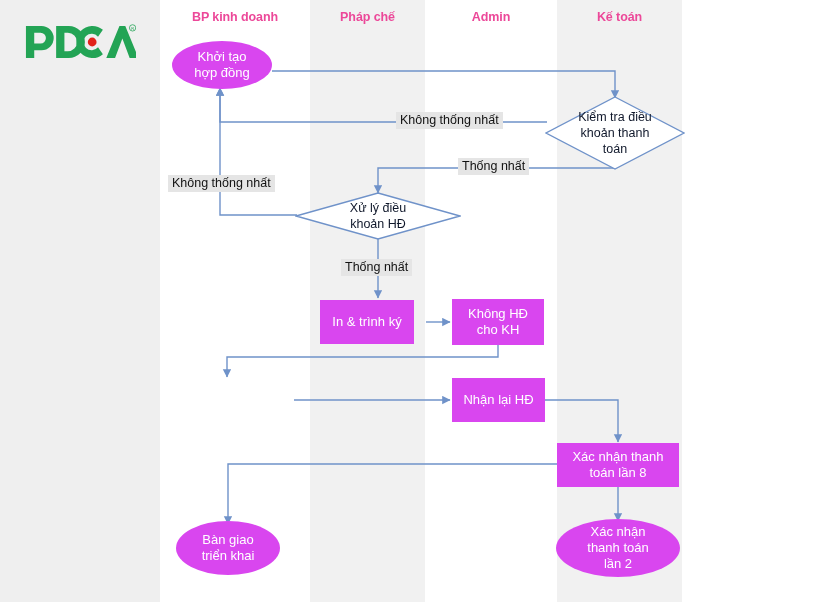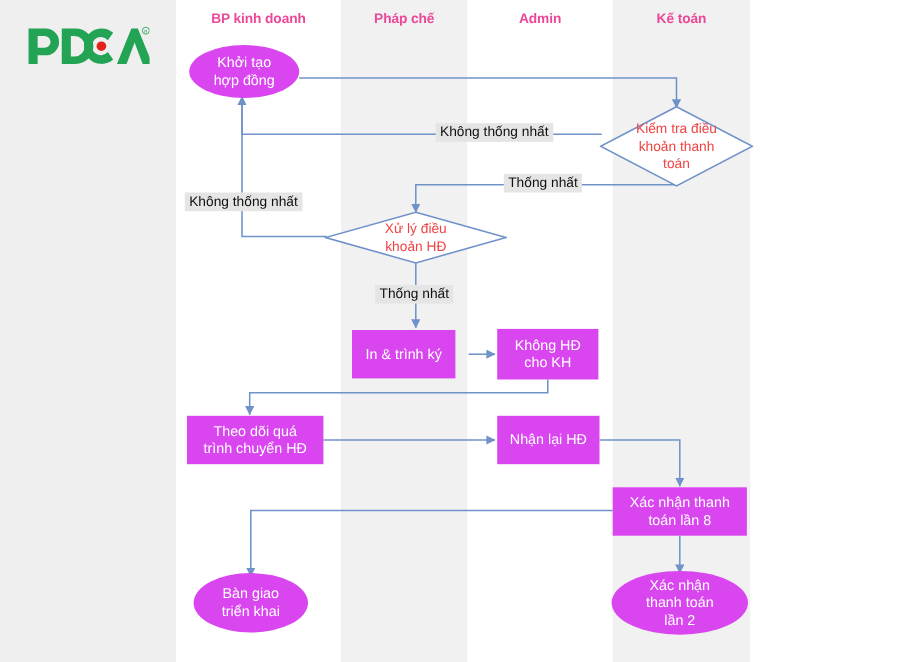--- a/index.html
+++ b/index.html
@@ -83,21 +83,21 @@
   .diamond .dtext {
     position: absolute;
     left: 0; top: 0;
     width: 100%; height: 100%;
     display: flex;
     align-items: center;
     justify-content: center;
     text-align: center;
     font-size: 12.5px;
     line-height: 1.3;
-    color: #ef4444;
+    color: #0f172a;
     white-space: pre-line;
   }
 
   .edge-label {
     position: absolute;
     background: #e5e5e5;
     font-size: 12.5px;
     line-height: 1.2;
     color: #111111;
     white-space: nowrap;
@@ -187,22 +187,20 @@
     </svg>
     <span class="dtext">Xử lý điều
 khoản HĐ</span>
   </div>
 
   <div class="node rect" style="left:320px;top:300px;width:94px;height:44px;">In &amp; trình ký</div>
 
   <div class="node rect" style="left:452px;top:299px;width:92px;height:46px;">Không HĐ
 cho KH</div>
 
-  <div class="node rect" style="left:170px;top:378px;width:124px;height:44px;">Theo dõi quá
-trình chuyển HĐ</div>
 
   <div class="node rect" style="left:452px;top:378px;width:93px;height:44px;">Nhận lại HĐ</div>
 
   <div class="node rect" style="left:557px;top:443px;width:122px;height:44px;">Xác nhận thanh
 toán lần 8</div>
 
   <div class="node ellipse" style="left:556px;top:519px;width:124px;height:58px;">Xác nhận
 thanh toán
 lần 2</div>
 

